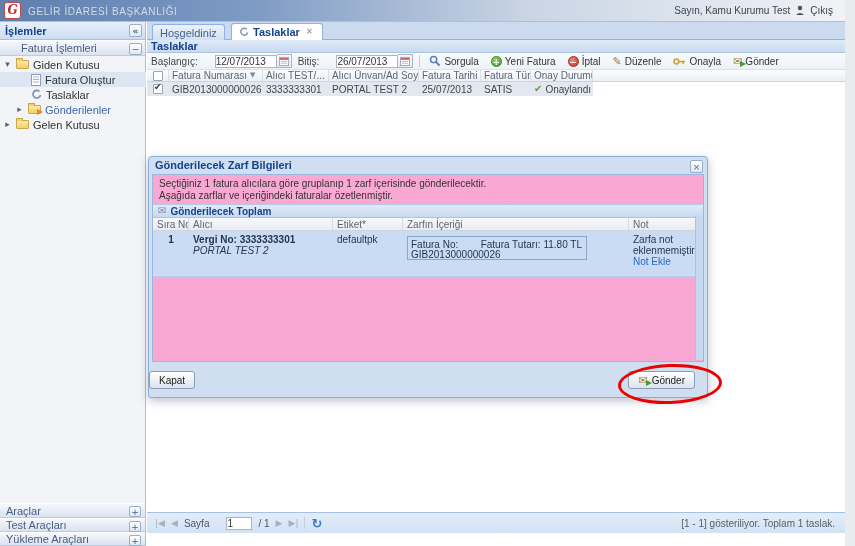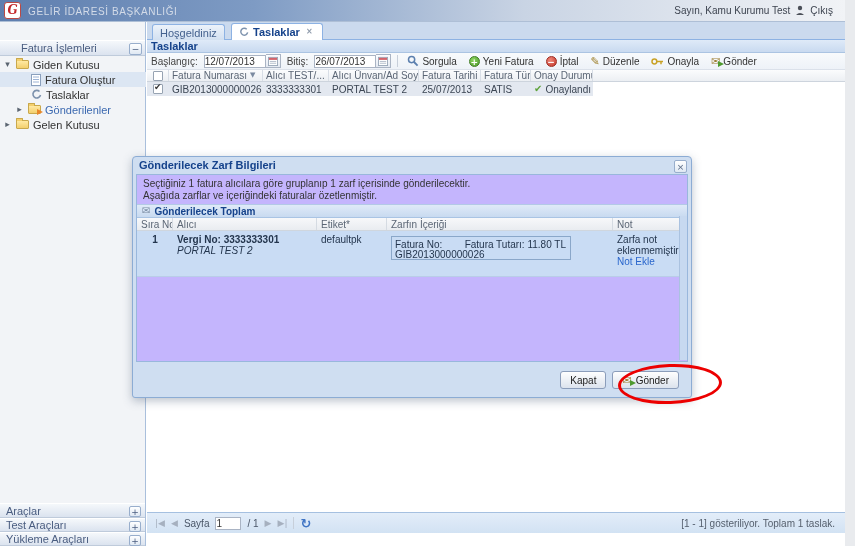--- a/index.html
+++ b/index.html
@@ -45,21 +45,21 @@
   .tab-active { background:#fff; color:#15428b; font-weight:bold; top:1px; height:17px; }
   .tab-close { color:#8e9aab; font-size:8px; border:1px solid transparent; padding:0 1px; cursor:pointer; }
 
   
   .main-hdr { left:147px; top:40px; width:698px; height:13px; background:linear-gradient(#dfeaf8,#c9daf0);
     border-bottom:1px solid #abc4e2; color:#15428b; font-weight:bold; font-size:11px; line-height:12px; padding-left:4px; }
   .toolbar { left:147px; top:53px; width:698px; height:17px; background:linear-gradient(#f8fafc,#eef2f8);
     border-bottom:1px solid #dbe1ea; display:flex; align-items:center; gap:6px; padding-left:4px;
     font-size:10px; color:#444; }
   .input { background:#fff; border:1px solid #aab4c4; font-size:10px; color:#333; padding:0 0; height:13px;
-    font-family:"Liberation Sans", sans-serif; }
+    font-family:"Liberation Sans", sans-serif;margin-left:11px; }
   .trig { width:15px; height:14px; display:inline-flex; align-items:center; justify-content:center;
     background:linear-gradient(#fdfdfe,#e3e9f2); border:1px solid #aab4c4; border-left:none; cursor:pointer; }
   .tbtn { display:flex; align-items:center; gap:3px; padding:1px 3px; color:#333; cursor:pointer; font-size:10px; }
   .tsep { width:1px; height:12px; background:#c7cfda; }
   .circ { width:11px; height:11px; border-radius:50%; color:#fff; font-size:9px; line-height:10px;
     text-align:center; font-weight:bold; flex:0 0 auto; }
   .circ-green { background:radial-gradient(circle at 35% 30%, #8cd45e, #4e9a2e); border:1px solid #3f7d24; }
   .circ-red { background:radial-gradient(circle at 35% 30%, #f08577, #c2372a); border:1px solid #9c2b20; }
   .env { color:#a08137; font-size:11px; position:relative; }
   .env::after { content:""; position:absolute; right:-4px; bottom:0; width:0; height:0;
@@ -81,37 +81,37 @@
 
   
   .pagebar { left:147px; top:512px; width:698px; height:21px; background:linear-gradient(#e3edf9,#d2e2f3);
     border-top:1px solid #a5c0e0; display:flex; align-items:center; gap:6px; padding-left:8px;
     color:#a6b0bf; font-size:9px; }
   .pagelabel { color:#4a5668; font-size:10px; }
   .pstatus { position:absolute; right:10px; color:#56606e; font-size:10px; }
   .refresh { color:#3f74c4; font-size:13px; font-weight:bold; cursor:pointer; }
 
   
-  .dialog { left:132px; top:156px; width:560px; height:242px; background:#cfdef1;
+  .dialog { left:148px; top:156px; width:560px; height:242px; background:#cfdef1;
     border:1px solid #8cacd4; border-radius:4px 4px 3px 3px; box-shadow:0 3px 10px rgba(60,80,110,.35); z-index:10; }
   .dlg-title { height:17px; padding-left:6px; color:#15428b; font-weight:bold; font-size:11px; line-height:17px; }
-  .dlg-body { position:absolute; left:3px; right:3px; top:17px; bottom:35px; background:#c4b5fd; border:1px solid #99b7dc; }
+  .dlg-body { position:absolute; left:3px; right:3px; top:17px; bottom:35px; background:#f9a8d4; border:1px solid #99b7dc; }
   .dlg-msg { padding:3px 6px 2px; font-size:10px; color:#333; line-height:12px; }
   .sec-hdr { height:14px; background:linear-gradient(#dfeaf8,#c8daf0); border-top:1px solid #b3c9e6;
     border-bottom:1px solid #a9c4e4; display:flex; align-items:center; gap:4px; padding-left:5px;
     color:#15428b; font-weight:bold; font-size:10px; }
   .dt-hdr { height:13px; background:linear-gradient(#f7f8fa,#e9ecf0); border-bottom:1px solid #cfd6de; display:flex; }
   .dthc { border-right:1px solid #d5dbe2; font-size:10px; color:#5b6675; padding-left:4px;
     display:flex; align-items:center; height:100%; white-space:nowrap; overflow:hidden; }
   .dt-row { height:46px; background:#c9dcf4; display:flex; border-bottom:1px solid #b9cde8; }
   .dtc { font-size:10px; color:#24364e; padding:3px 0 0 4px; height:100%; overflow:hidden; }
   .invbox { margin-top:2px; width:180px; height:24px; border:1px solid #8aa7c9; position:relative; font-size:10px; }
   .scrollstrip { position:absolute; right:0; width:8px; background:#c7d9f0; border-left:1px solid #aac2e0; }
   .dlg-footer { position:absolute; left:0; right:0; bottom:0; height:34px; display:flex;
-    justify-content:flex-end; align-items:center; gap:6px; padding-right:12px; }
+    justify-content:space-between; align-items:center; gap:6px; padding-right:12px; }
   .btn { display:inline-flex; align-items:center; justify-content:center; gap:4px; height:18px; padding:0 9px;
     border:1px solid #8b9dba; border-radius:3px; background:linear-gradient(#fefefe,#dce3ed);
     font-size:10px; color:#222; cursor:pointer; }
   .link { color:#2a66cc; cursor:pointer; }
   .red-ellipse { left:618px; top:364px; width:104px; height:40px; border:3px solid #ec0000;
     border-radius:50%; transform:rotate(-2deg); z-index:20; pointer-events:none; }
 
   .rightstrip { left:845px; top:0; width:10px; height:546px; background:#e9ebee; }
   .itxt { font-style:italic; }
   .b { font-weight:bold; }
@@ -128,20 +128,24 @@
     <svg width="10" height="11" viewBox="0 0 10 11">
       <circle cx="5" cy="3" r="2.2" fill="#4a4f58"></circle>
         <path d="M1 10 Q5 5.8 9 10 Z" fill="#4a4f58"></path>
     </svg>
     <span style="cursor:pointer">Çıkış</span>
   </div>
 </div>
 <div class="abs rightstrip"></div>
 
 <div class="abs sidebar">
+  <div class="abs panel-hdr flex" style="left:0;top:0;width:145px;height:18px;padding-left:5px;">
+    <span>İşlemler</span>
+    <span class="abs sq-btn glyph" style="right:3px;top:2px;width:13px;height:13px;line-height:12px;">«</span>
+  </div>
   <div class="abs acc-hdr flex" style="left:0;top:18px;width:145px;height:16px;padding-left:21px;">
     <span>Fatura İşlemleri</span>
     <span class="abs sq-btn glyph" style="right:3px;top:2px;width:13px;height:12px;line-height:11px;">−</span>
   </div>
 
   <div class="abs tree-item" style="left:3px;top:35px;width:140px;">
     <span class="expander glyph">▾</span>
     <span class="folder"></span>
     <span>Giden Kutusu</span>
   </div>

